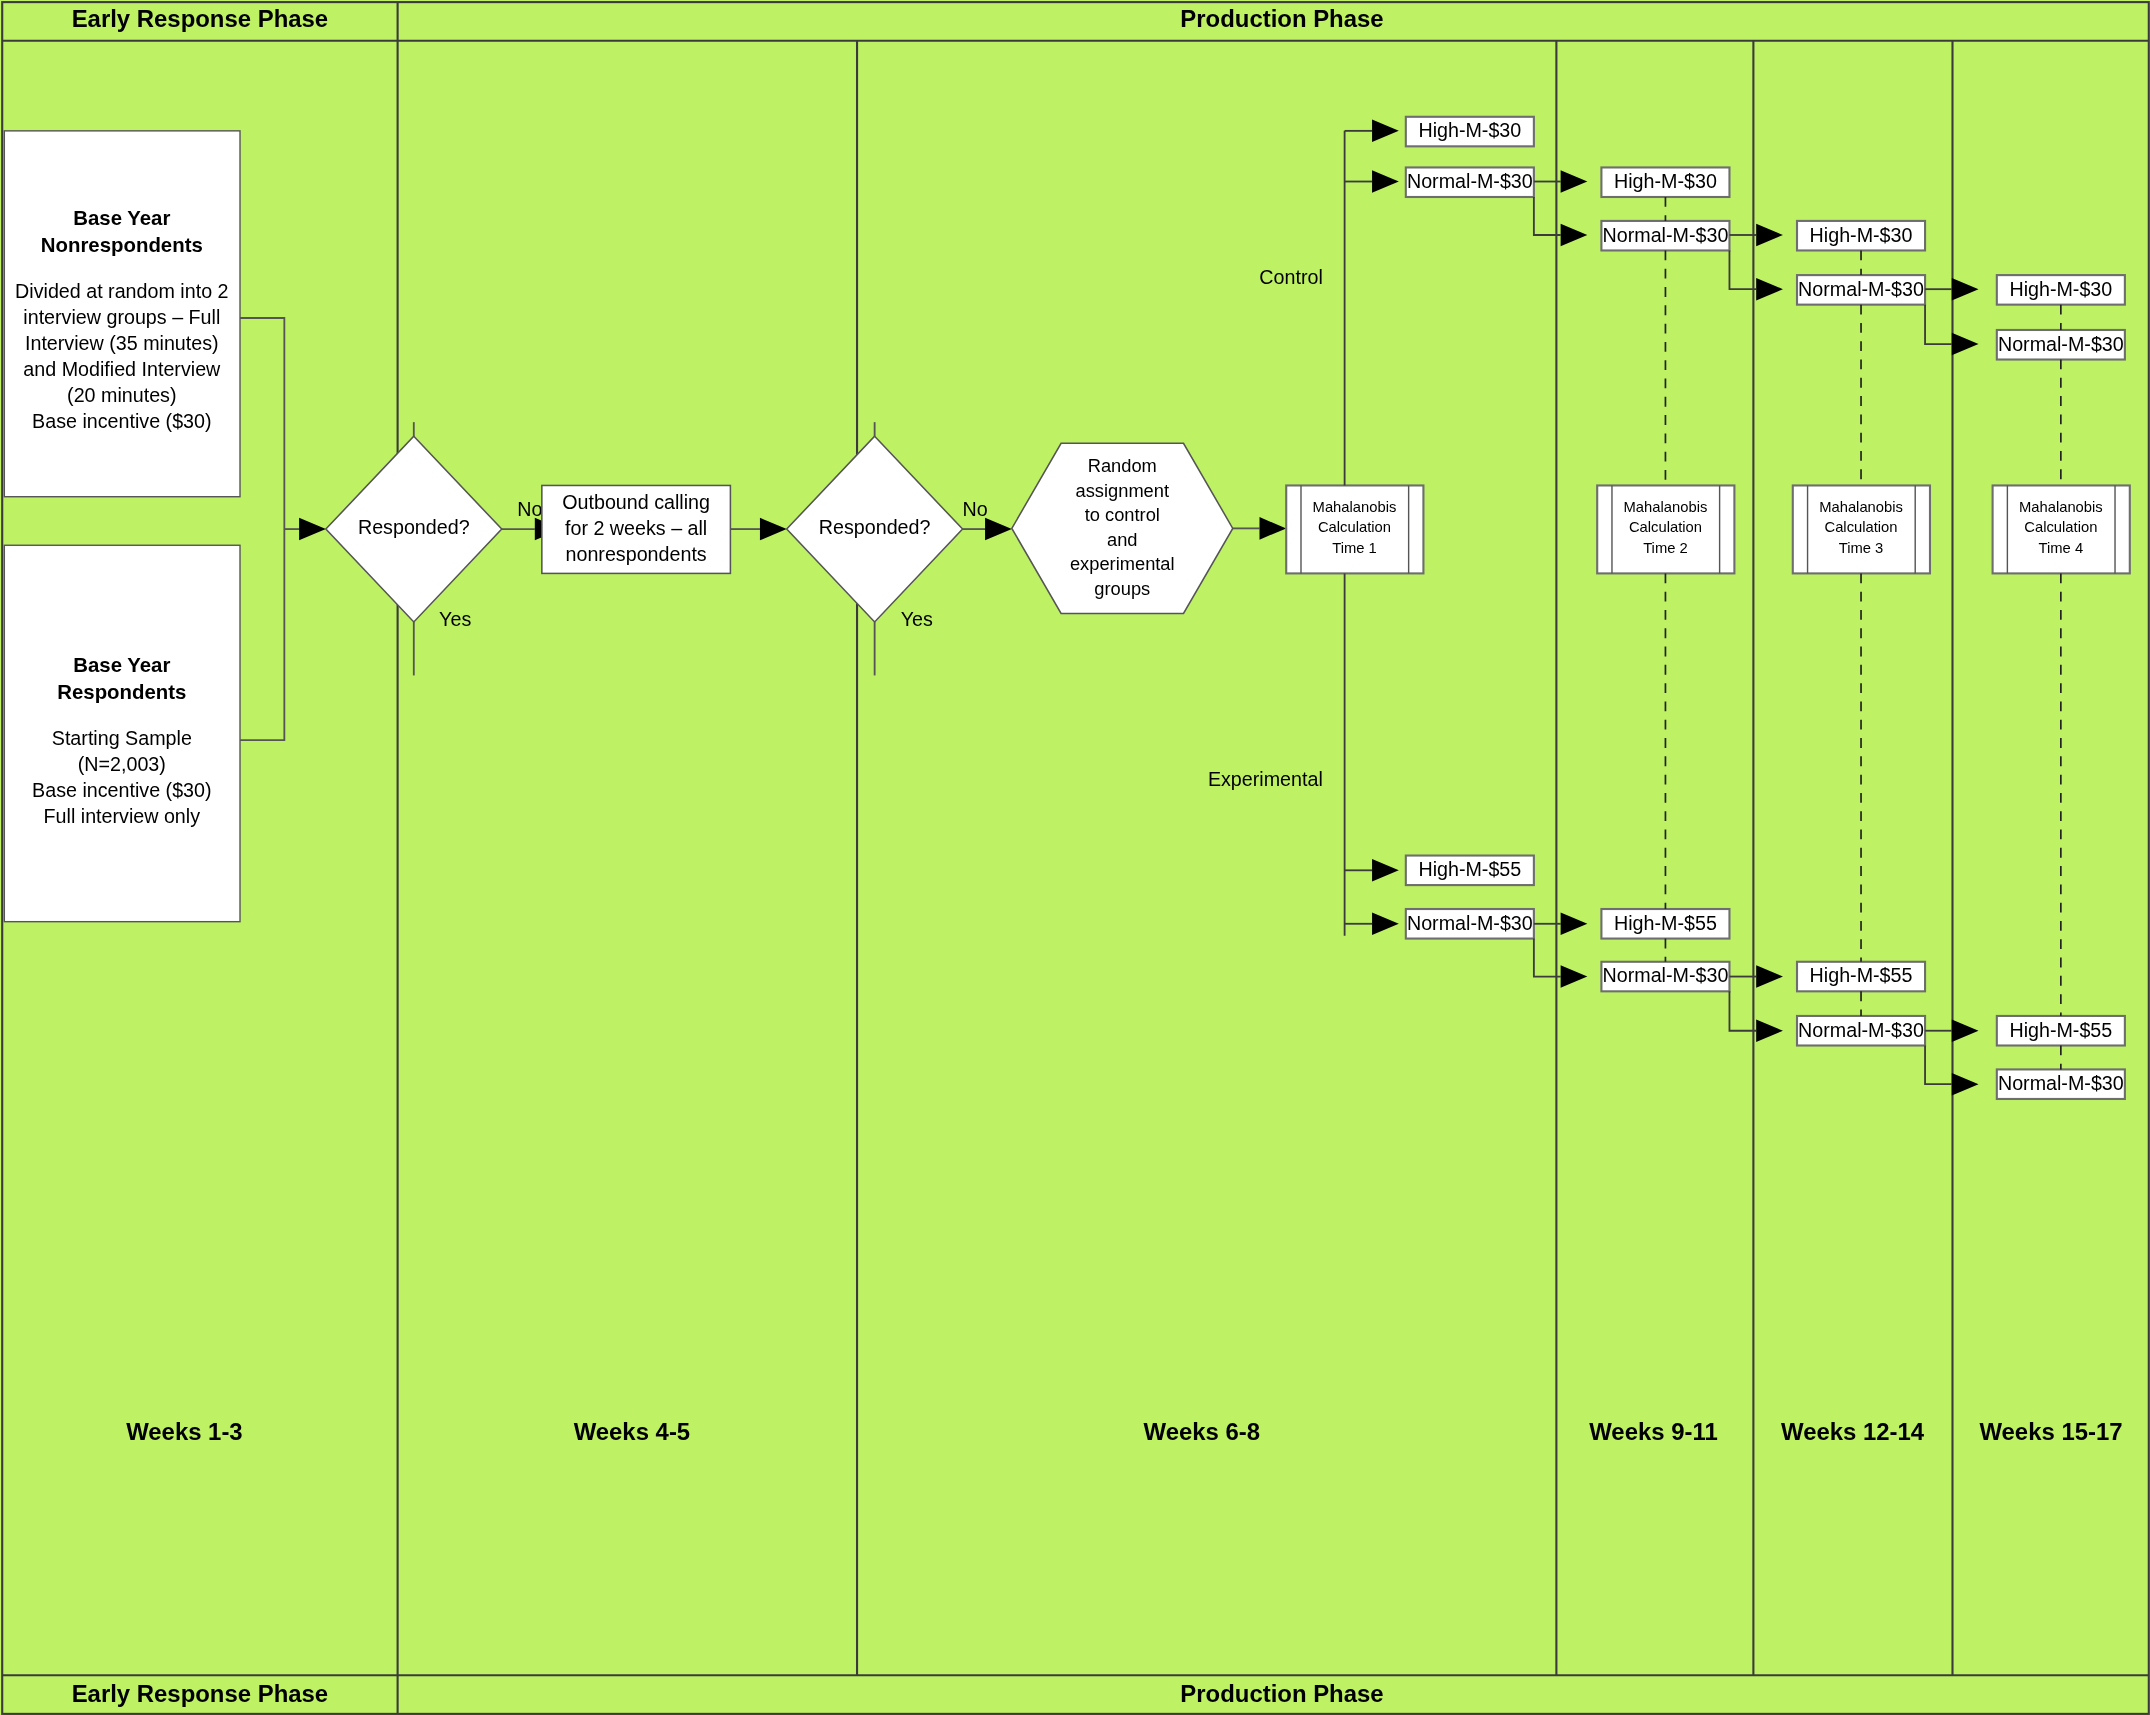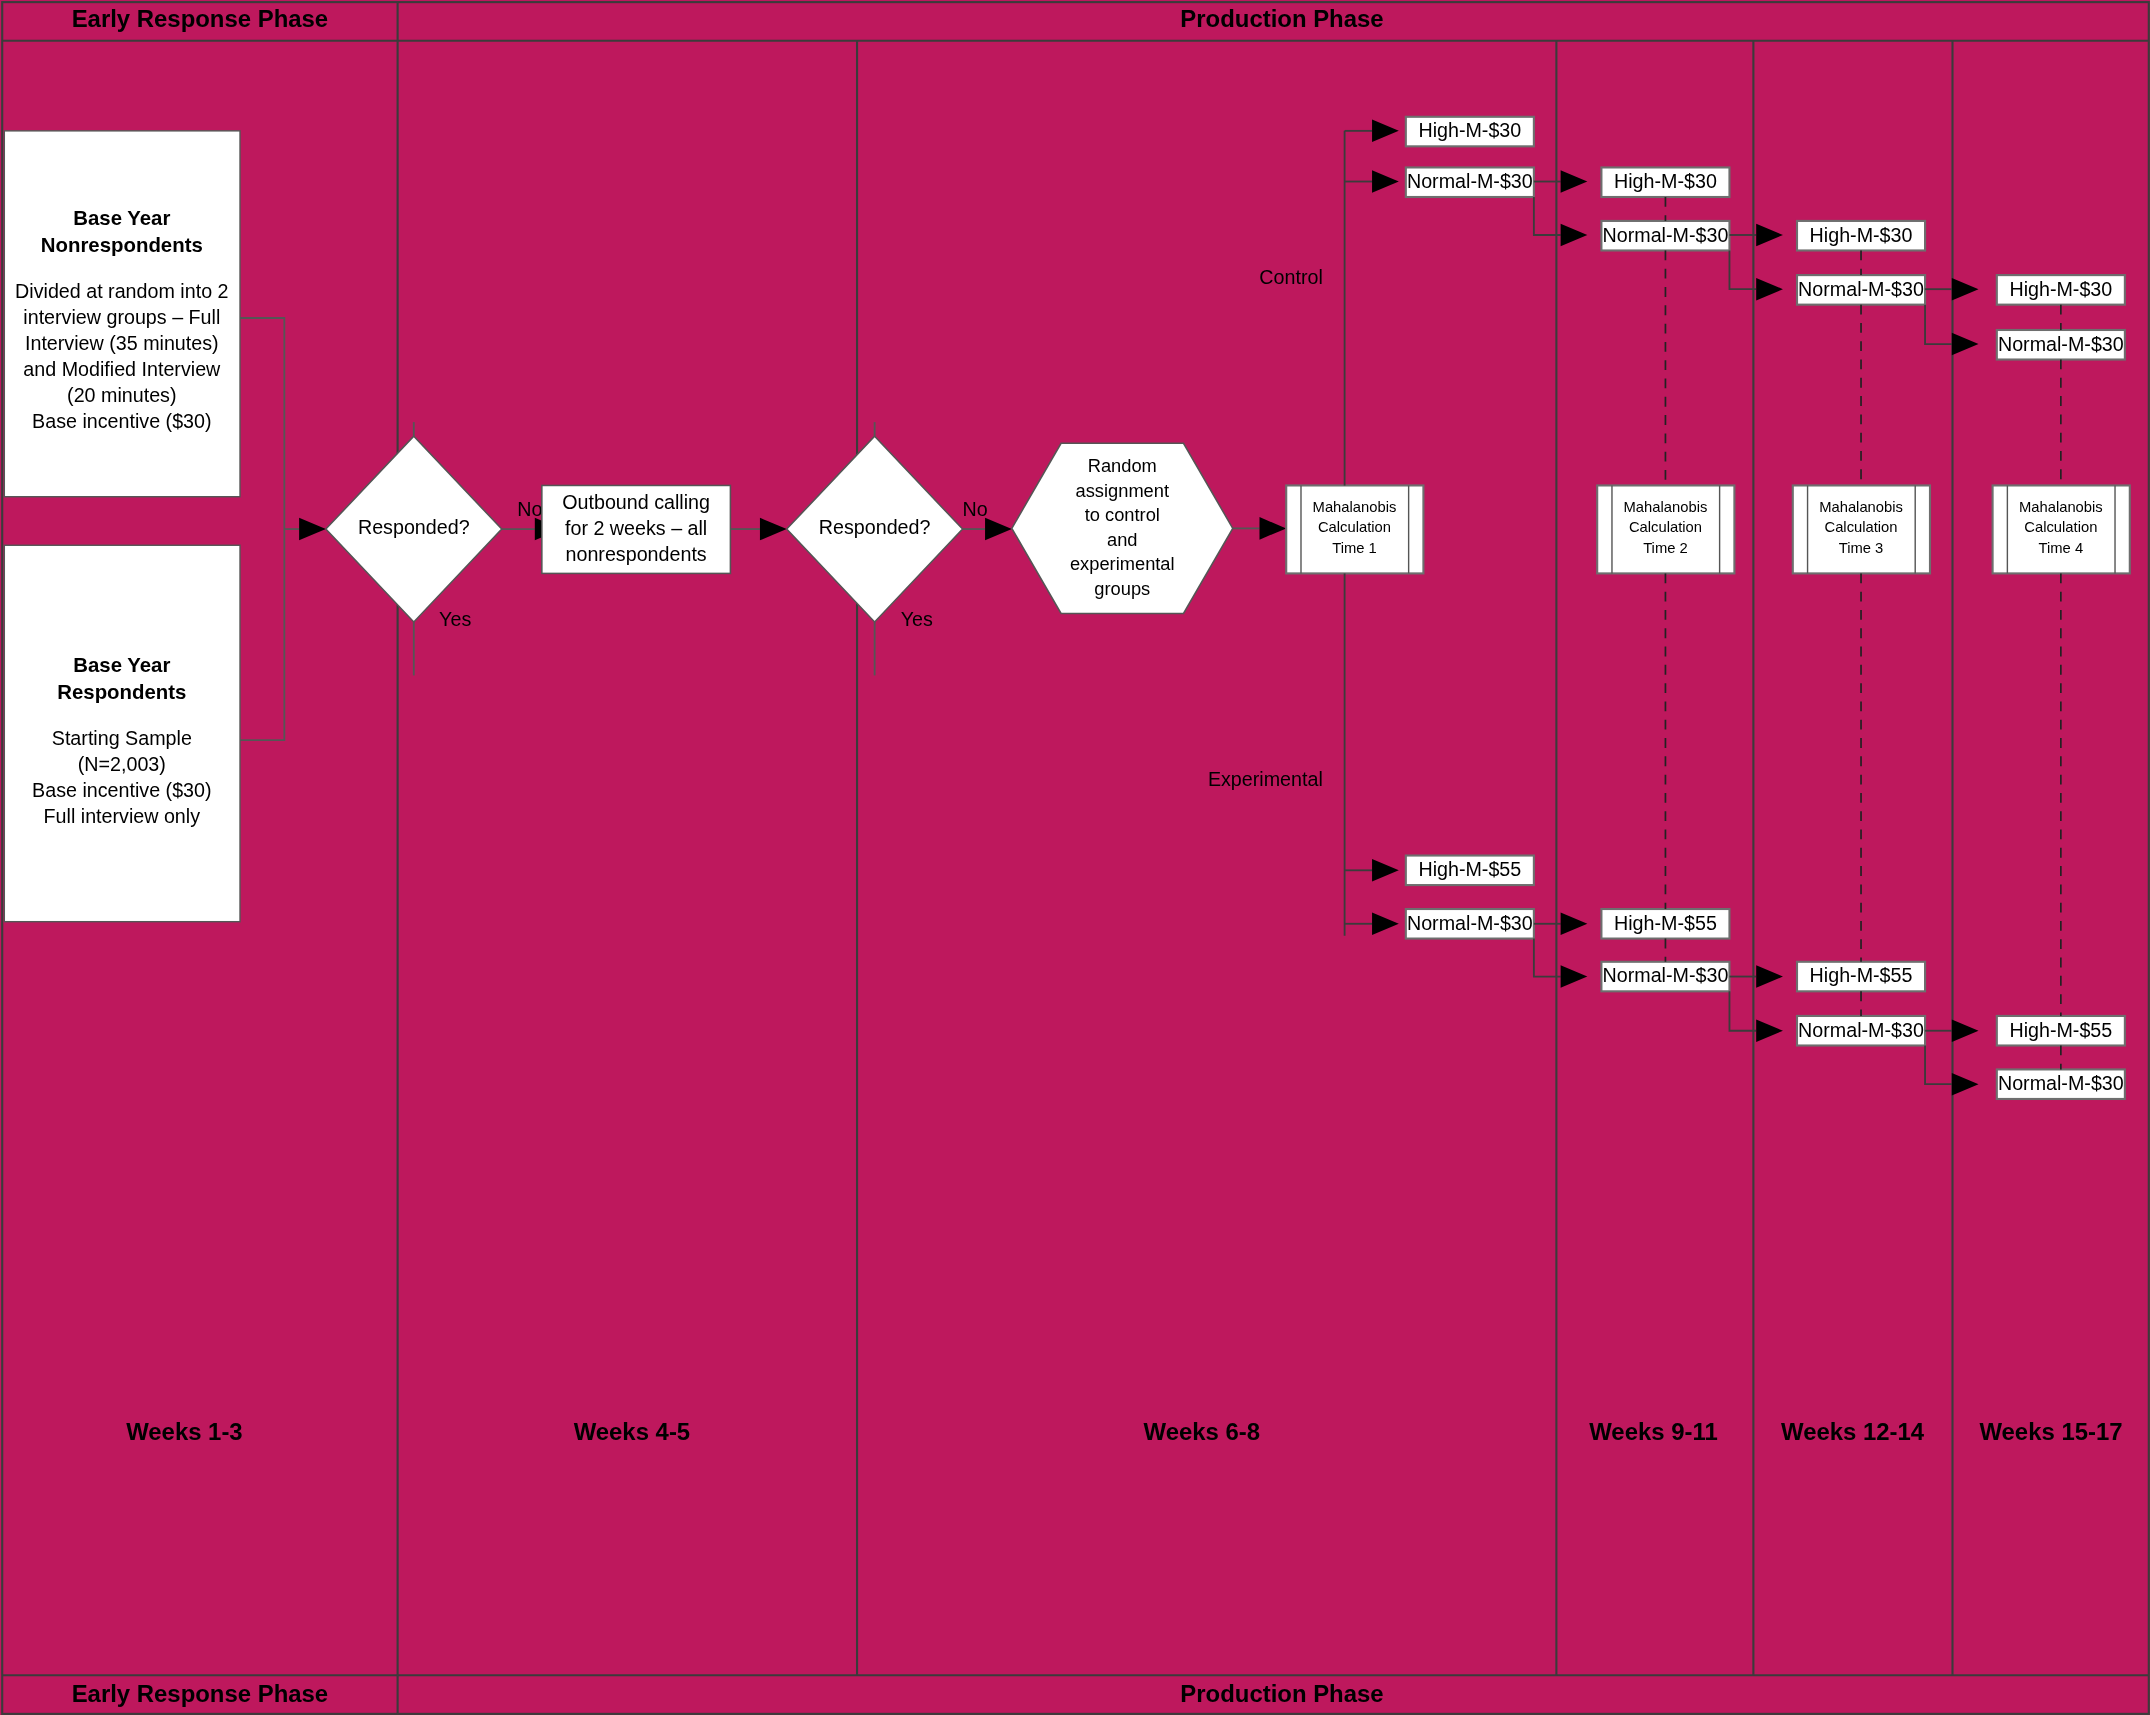--- a/index.html
+++ b/index.html
@@ -1,17 +1,17 @@
 <!DOCTYPE html>
 <html style="font-size:11.3px"><head>
 <meta charset="utf-8">
 <style>
   html,body{margin:0;padding:0;background:#ffffff;}
   body{font-family:"Liberation Sans",sans-serif;}
-  #stage{position:relative;width:2151px;height:1716px;background:#be185d;overflow:hidden;}
+  #stage{position:relative;width:2151px;height:1716px;background:#bef264;overflow:hidden;}
   svg{position:absolute;left:0;top:0;width:2151px;height:1716px;}
   .hdr{font-weight:bold;font-size:34px;}
   .wk{font-weight:bold;font-size:34px;}
   .ttl{font-weight:bold;font-size:29px;}
   .bdy{font-size:28px;}
   .sm{font-size:26px;}
   .tiny{font-size:21px;}
   .lbl{font-size:28px;}
   text{fill:#000;font-family:"Liberation Sans",sans-serif;dominant-baseline:middle;}
   .frame{fill:none;stroke:#3b3b3b;stroke-width:3;}

